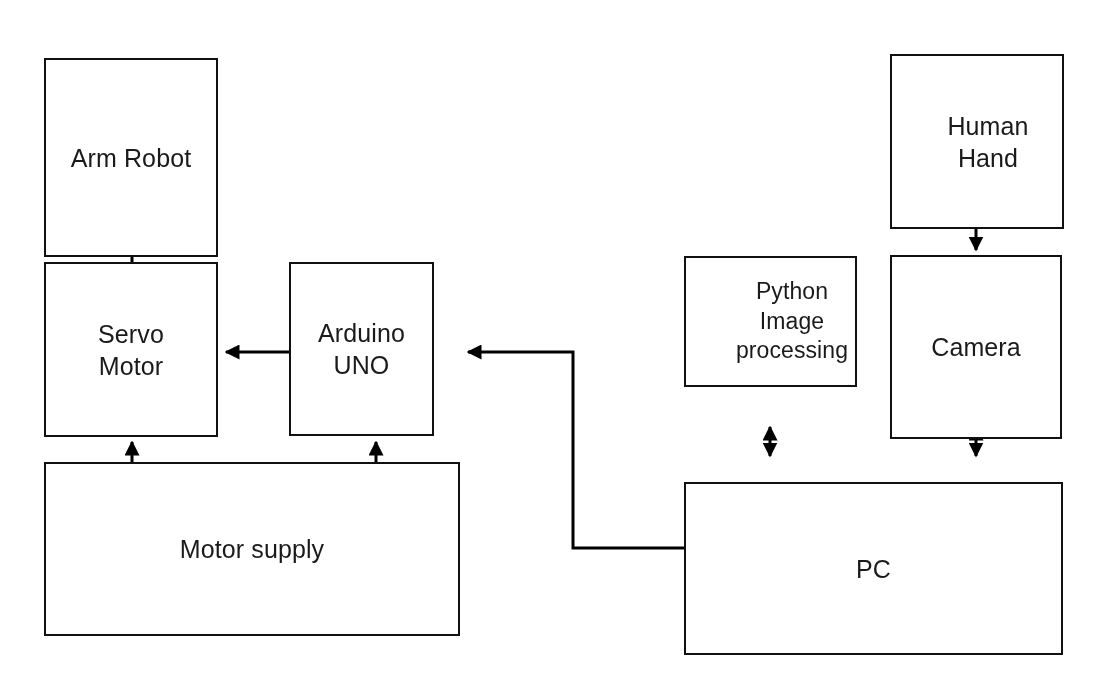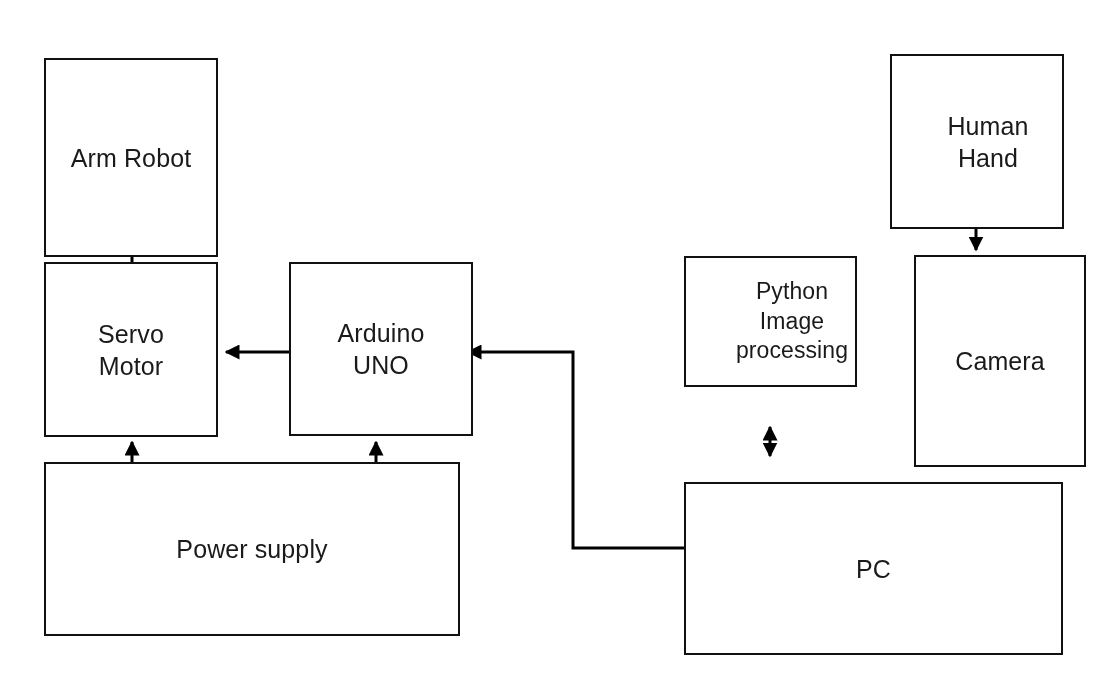--- a/index.html
+++ b/index.html
@@ -82,36 +82,36 @@
 
   <div class="node-box" style="left:44px; top:58px; width:174px; height:199px;">
     <span class="node-label">Arm Robot</span>
   </div>
 
   <div class="node-box" style="left:44px; top:262px; width:174px; height:175px;">
     <span class="node-label">Servo
 Motor</span>
   </div>
 
-  <div class="node-box" style="left:289px; top:262px; width:184px; height:174px;">
+  <div class="node-box" style="left:289px; top:262px; width:145px; height:174px;">
     <span class="node-label">Arduino
 UNO</span>
   </div>
 
   <div class="node-box" style="left:44px; top:462px; width:416px; height:174px;">
-    <span class="node-label">Power supply</span>
+    <span class="node-label">Motor supply</span>
   </div>
 
   <div class="node-box" style="left:684px; top:256px; width:173px; height:131px;padding-left:43px;">
     <span class="node-label small">Python
 Image
 processing</span>
   </div>
 
-  <div class="node-box" style="left:914px; top:255px; width:172px; height:212px;">
+  <div class="node-box" style="left:890px; top:255px; width:172px; height:184px;">
     <span class="node-label">Camera</span>
   </div>
 
   <div class="node-box" style="left:890px; top:54px; width:174px; height:175px;padding-left:22px;">
     <span class="node-label">Human
 Hand</span>
   </div>
 
   <div class="node-box" style="left:684px; top:459px; width:379px; height:173px;margin-top:23px;">
     <span class="node-label">PC</span>

